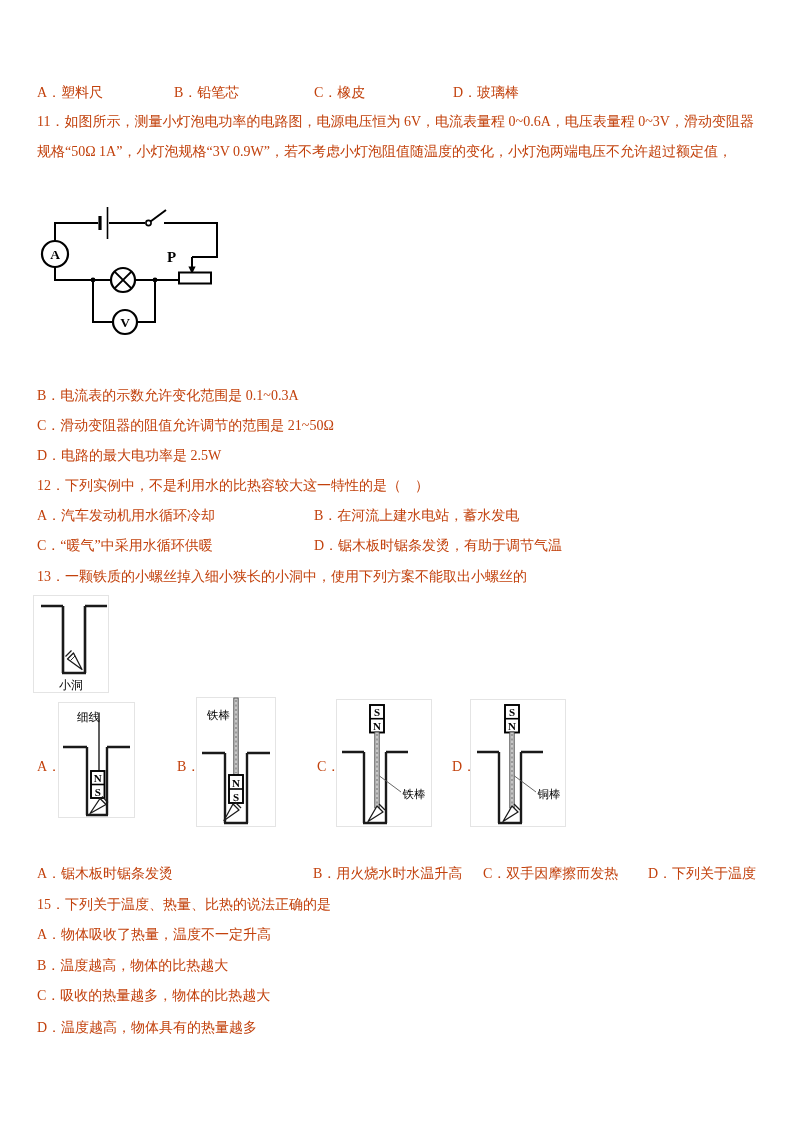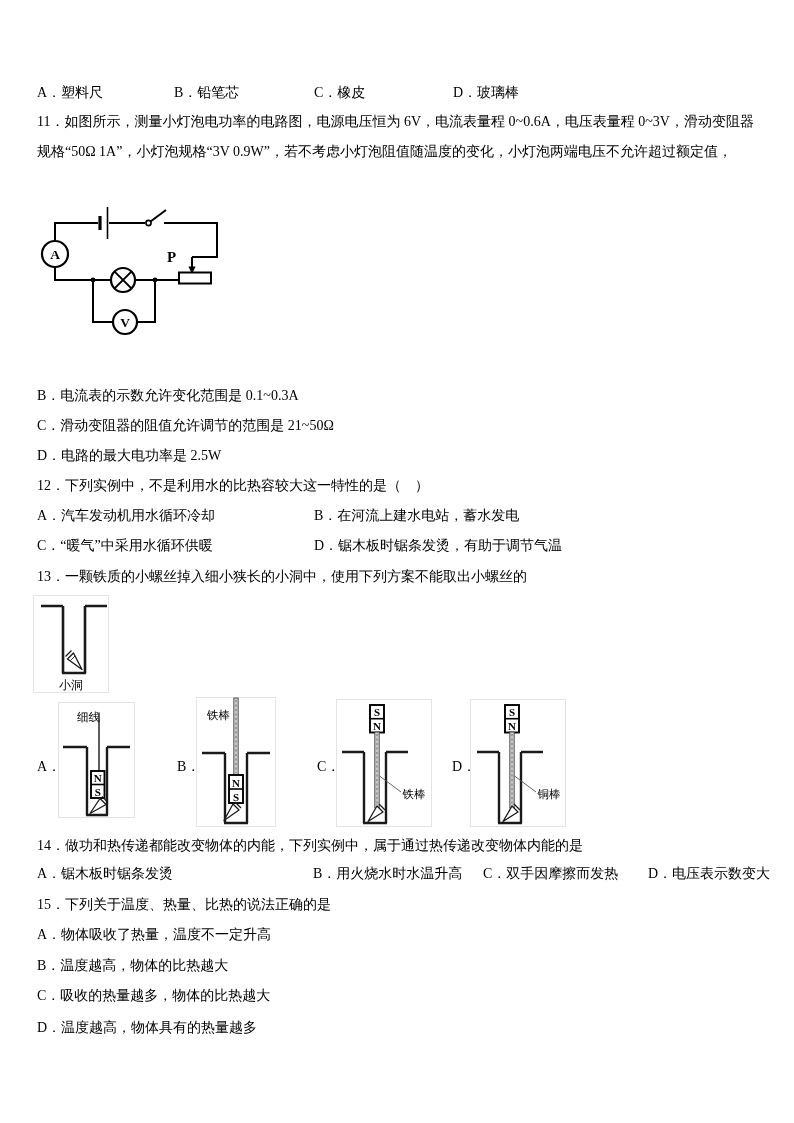--- a/index.html
+++ b/index.html
@@ -1,17 +1,17 @@
 <!DOCTYPE html>
 <html><head>
 <meta charset="utf-8">
 <style>
   html,body{margin:0;padding:0;background:#fff;}
   .page{position:relative;width:794px;height:1123px;background:#ffffff;overflow:hidden;
-        font-family:"Liberation Serif",serif;color:#000000;}
+        font-family:"Liberation Serif",serif;color:#c2410c;}
   .t{position:absolute;white-space:nowrap;font-size:14px;line-height:16px;}
   svg{position:absolute;display:block;}
   svg text{font-family:"Liberation Serif",serif;}
   .meterletter{font-size:13.5px;font-weight:bold;}
   .nslet{font-size:11px;font-weight:bold;}
   .anno{font-size:11.5px;}
 </style>
 </head>
 <body>
 
@@ -171,25 +171,24 @@
       <path d="M499,752 V823 M521,752 V823 M498,823 H522"></path>
     </g>
     <path d="M514.5,776 L536,792" stroke="#555" stroke-width="0.9"></path>
     <text x="537.5" y="798" class="anno">铜棒</text>
     <g stroke="#1a1a1a" stroke-width="1.3" fill="#fff" stroke-linejoin="round">
       <path d="M514,804 L520,810" fill="none"></path>
       <polygon points="512,806 518,812 503,821.5"></polygon>
     </g>
   </svg>
 
-  <div class="t" style="left:37px;top:838px">14．做功和热传递都能改变物体的内能，下列实例中，属于通过热传递改变物体内能的是</div>
   <div class="t" style="left:37px;top:866px">A．锯木板时锯条发烫</div>
   <div class="t" style="left:313px;top:866px">B．用火烧水时水温升高</div>
   <div class="t" style="left:483px;top:866px">C．双手因摩擦而发热</div>
-  <div class="t" style="left:648px;top:866px">D．电压表示数变大</div>
+  <div class="t" style="left:648px;top:866px">D．下列关于温度</div>
 
   <div class="t" style="left:37px;top:897px">15．下列关于温度、热量、比热的说法正确的是</div>
   <div class="t" style="left:37px;top:927px">A．物体吸收了热量，温度不一定升高</div>
   <div class="t" style="left:37px;top:958px">B．温度越高，物体的比热越大</div>
   <div class="t" style="left:37px;top:988px">C．吸收的热量越多，物体的比热越大</div>
   <div class="t" style="left:37px;top:1020px">D．温度越高，物体具有的热量越多</div>
 
 </div>
 
 </body></html>

